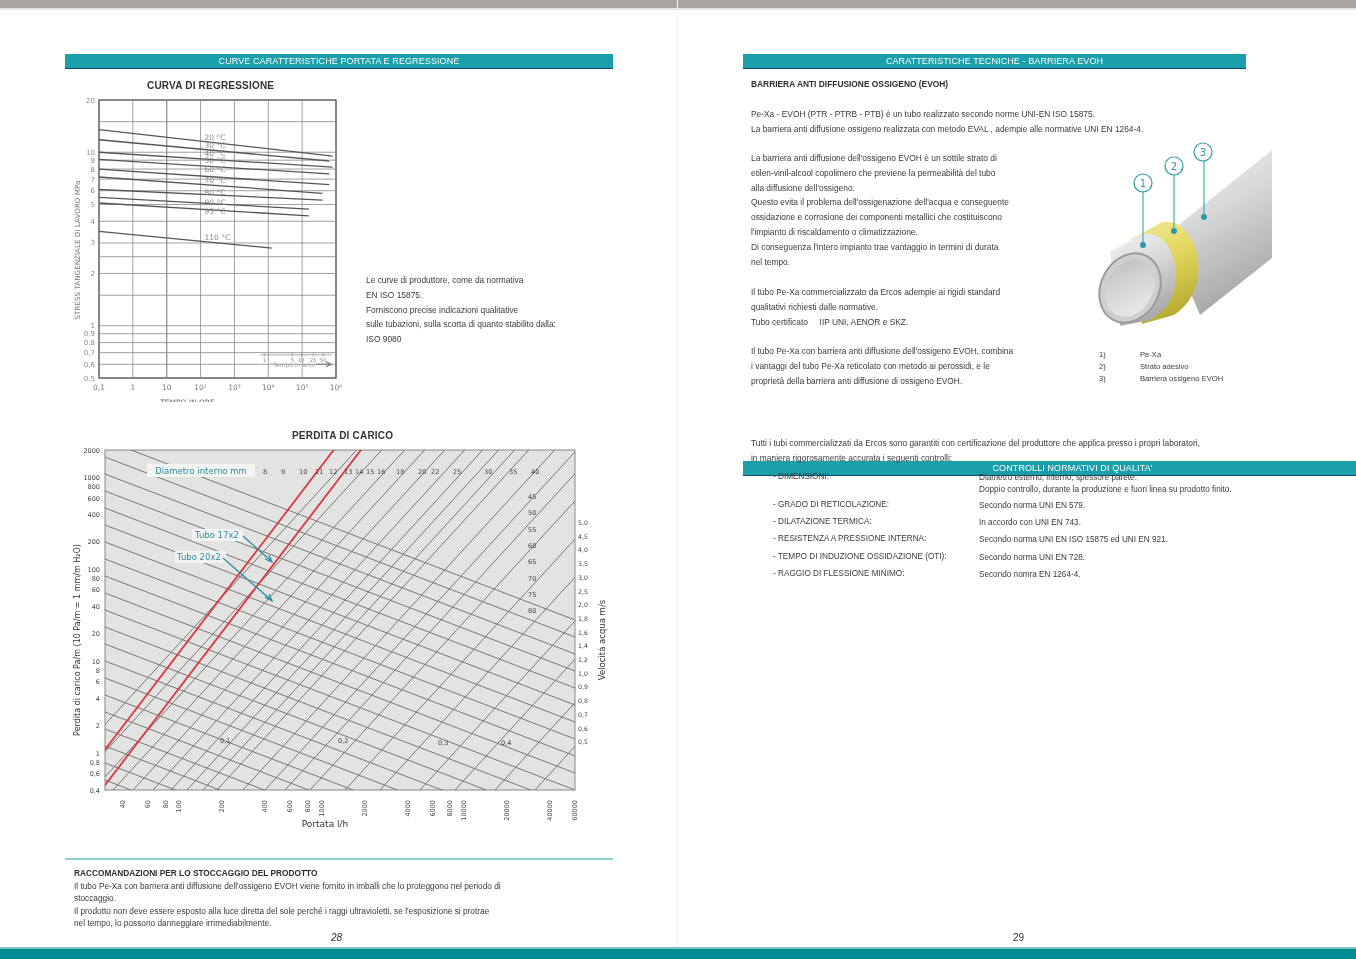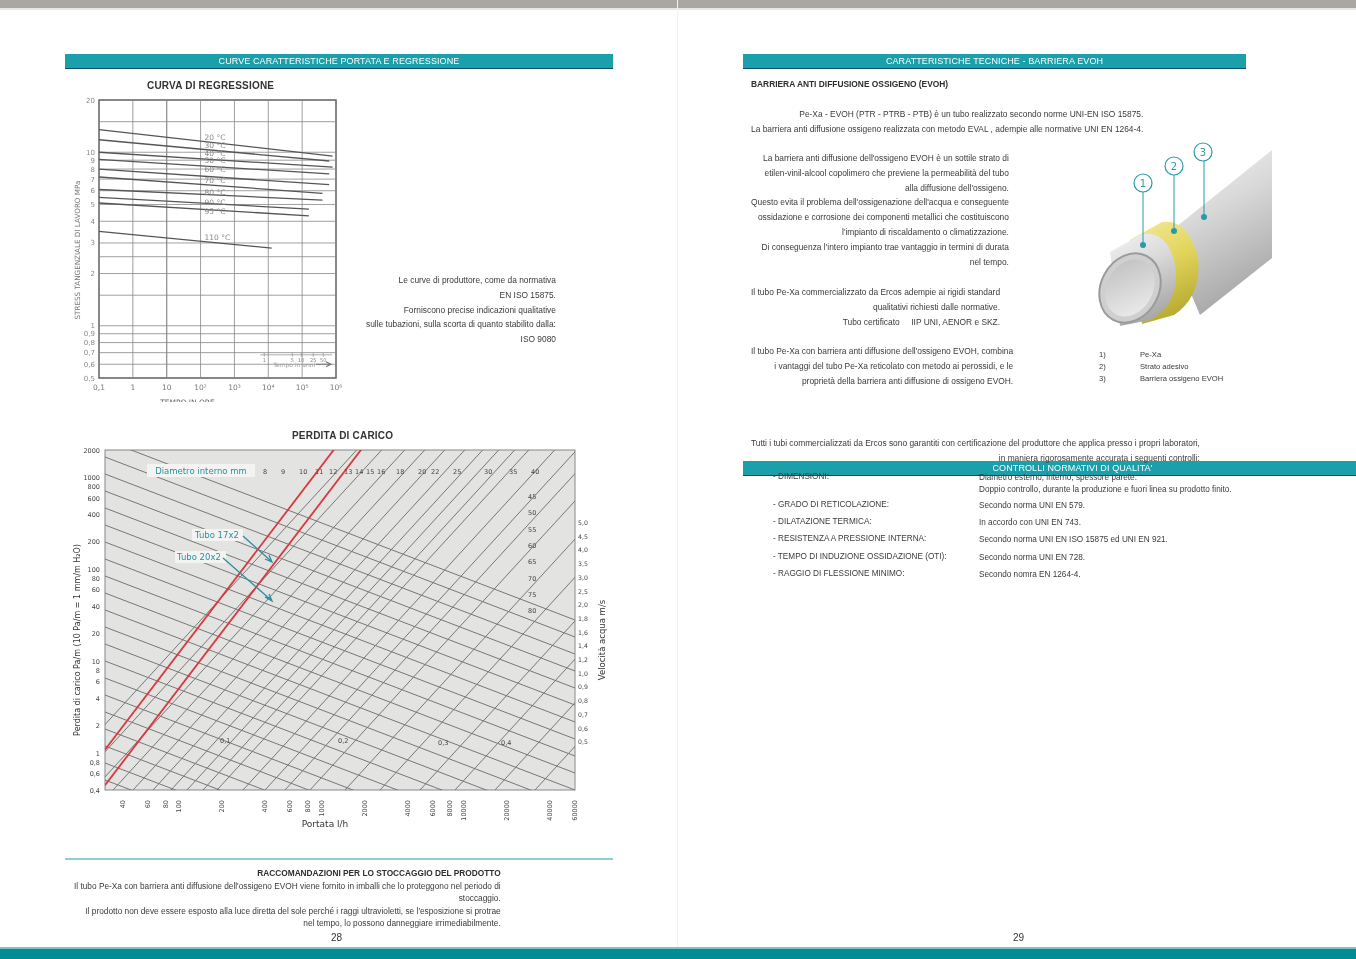--- a/index.html
+++ b/index.html
@@ -11,21 +11,21 @@
   .spine { position: absolute; left: 677px; top: 0; width: 1px; height: 959px; background: #f2f2f2; }
   .bottombar { position: absolute; left: 0; top: 949px; width: 1356px; height: 10px; background: #008c93; }
   .bottombar::before { content: ""; position: absolute; left: 0; top: -2px; width: 100%; height: 2px; background: #7cc4c8; }
 
   .section-bar {
     position: absolute; height: 15px; background: #1a9fab; color: #fff;
     font-size: 9px; line-height: 15px; text-align: center; letter-spacing: 0.1px;
     border-bottom: 1px solid #0c4a6e;
   }
   .chart-title { position: absolute; font-size: 10px; font-weight: bold; color: #333; letter-spacing: 0.2px; }
-  .para { position: absolute; font-size: 8.4px; line-height: 14.8px; color: #3a3a3a; text-align: right; }
+  .para { position: absolute; font-size: 8.4px; line-height: 14.8px; color: #3a3a3a; }
   .para div { white-space: nowrap; }
   .bold { font-weight: bold; color: #2d2d2d; }
   .page-num { position: absolute; font-size: 10px; color: #333; }
 
   svg text { font-family: "DejaVu Sans", sans-serif; }
 
   .legend { position: absolute; font-size: 7.6px; color: #3a3a3a; line-height: 11.8px; }
   .legend .row { display: flex; }
   .legend .num { width: 41px; }
 
@@ -300,21 +300,21 @@
   <div class="rule" style="left:65px; top:858px; width:548px;"></div>
 
   <div class="para" style="left:74px; top:867px; line-height:12.6px; font-size:8.3px;">
     <div class="bold">RACCOMANDAZIONI PER LO STOCCAGGIO DEL PRODOTTO</div>
     <div>Il tubo Pe-Xa con barriera anti diffusione dell'ossigeno EVOH viene fornito in imballi che lo proteggono nel periodo di</div>
     <div>stoccaggio.</div>
     <div>Il prodotto non deve essere esposto alla luce diretta del sole perché i raggi ultravioletti, se l'esposizione si protrae</div>
     <div>nel tempo, lo possono danneggiare irrimediabilmente.</div>
   </div>
 
-  <div class="page-num" style="left:331px; top:932px;">28</div>
+  <div class="page-num" style="left:331px; top:932px;font-style:italic;">28</div>
 </div>
 
 <div>
   <div class="section-bar" style="left:743px; top:54px; width:503px;">CARATTERISTICHE TECNICHE - BARRIERA  EVOH</div>
 
   <div class="para bold" style="left:751px; top:77px; font-size:8.4px;">BARRIERA ANTI DIFFUSIONE OSSIGENO  (EVOH)</div>
 
   <div class="para" style="left:751px; top:107px;">
     <div>Pe-Xa - EVOH (PTR - PTRB - PTB) è un tubo realizzato secondo norme UNI-EN ISO 15875.</div>
     <div>La barriera anti diffusione ossigeno realizzata con metodo EVAL , adempie alle normative UNI EN 1264-4.</div>

